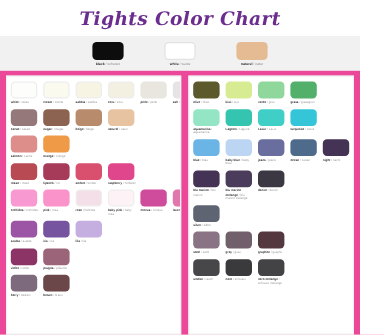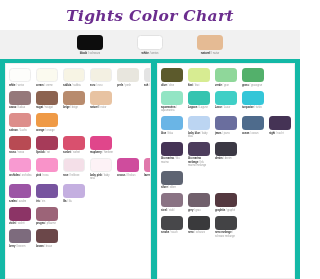--- a/index.html
+++ b/index.html
@@ -2,21 +2,21 @@
 <html><head>
 <meta charset="utf-8">
 <style>
   * { box-sizing: border-box; margin: 0; padding: 0; }
   html, body {
     width: 300px; height: 279px;
     background: #ffffff;
     font-family: "Liberation Sans", sans-serif;
     overflow: hidden;
   }
-  .page { position: relative; width: 300px; height: 279px; background: #14b8a6; }
+  .page { position: relative; width: 300px; height: 279px; background: #ec4899; }
 
   .title-wrap {
     height: 30px;
     display: flex; align-items: center; justify-content: center;
     background: #ffffff;
   }
   .title {
     font-family: "DejaVu Serif", serif;
     font-style: italic;
     font-weight: bold;

